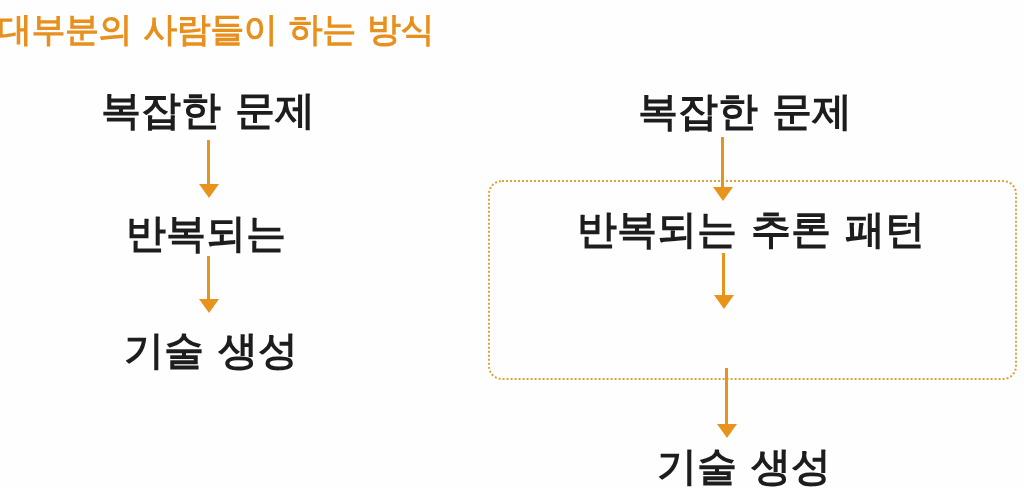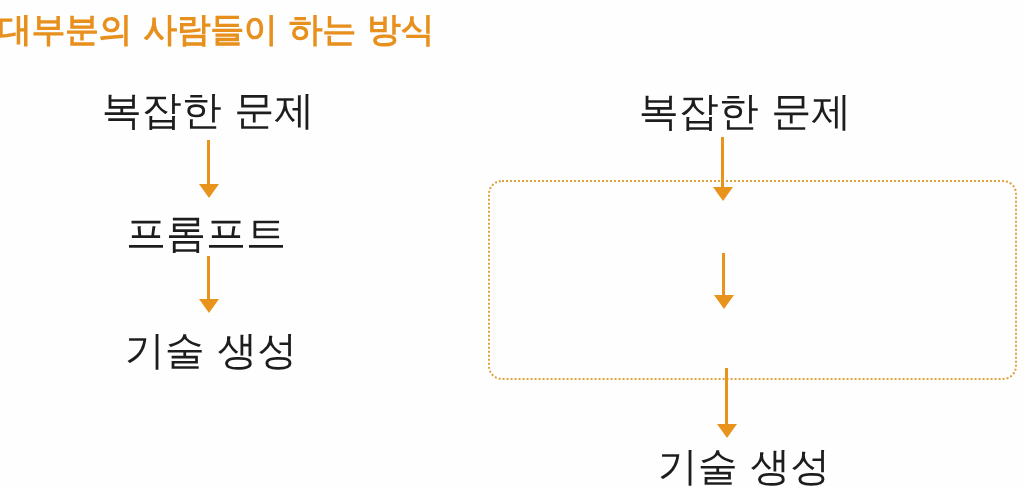--- a/index.html
+++ b/index.html
@@ -23,21 +23,21 @@
     font-weight: 800;
     line-height: 1;
     letter-spacing: -0.5px;
     color: var(--accent-orange, #E8901E);
   }
   .node {
     position: absolute;
     transform: translateX(-50%);
     white-space: nowrap;
     font-size: 40px;
-    font-weight: 400;
+    font-weight: 700;
     line-height: 1;
     color: var(--text-black, #1D1D1D);
   }
   .arrow {
     position: absolute;
     width: 3px;
     background: var(--arrow-orange, #E8941C);
   }
   .arrow::after {
     content: "";
@@ -66,26 +66,27 @@
 </head>
 <body>
 
 <div class="canvas">
 
   <div class="col-title" style="left:216px; top:12px;">대부분의 사람들이 하는 방식</div>
 
   <div class="dotted-box"></div>
 
   <div class="node" style="left:208px; top:90px;">복잡한 문제</div>
-  <div class="node" style="left:206px; top:213px;">프롬프트</div>
+  <div class="node" style="left:206px; top:213px;">반복되는</div>
   <div class="node" style="left:211px; top:330px;">기술 생성</div>
 
   <div class="arrow" style="left:207px; top:140px; height:44px;"></div>
   <div class="arrow" style="left:207px; top:256px; height:43px;"></div>
 
   <div class="node" style="left:745px; top:91px;">복잡한 문제</div>
+  <div class="node" style="left:751px; top:209px;">반복되는 추론 패턴</div>
   <div class="node" style="left:744px; top:446px;">기술 생성</div>
 
   <div class="arrow" style="left:721px; top:137px; height:50px;"></div>
   <div class="arrow" style="left:722px; top:253px; height:42px;"></div>
   <div class="arrow" style="left:725px; top:368px; height:56px;"></div>
 
 </div>
 
 </body></html>

